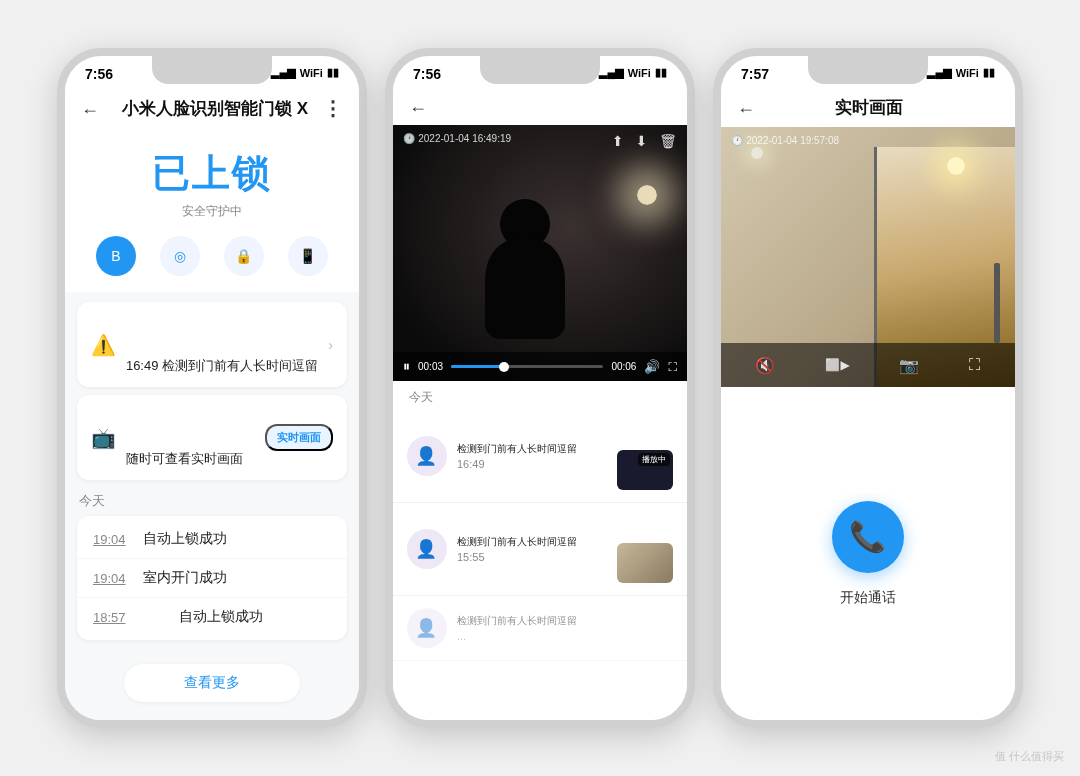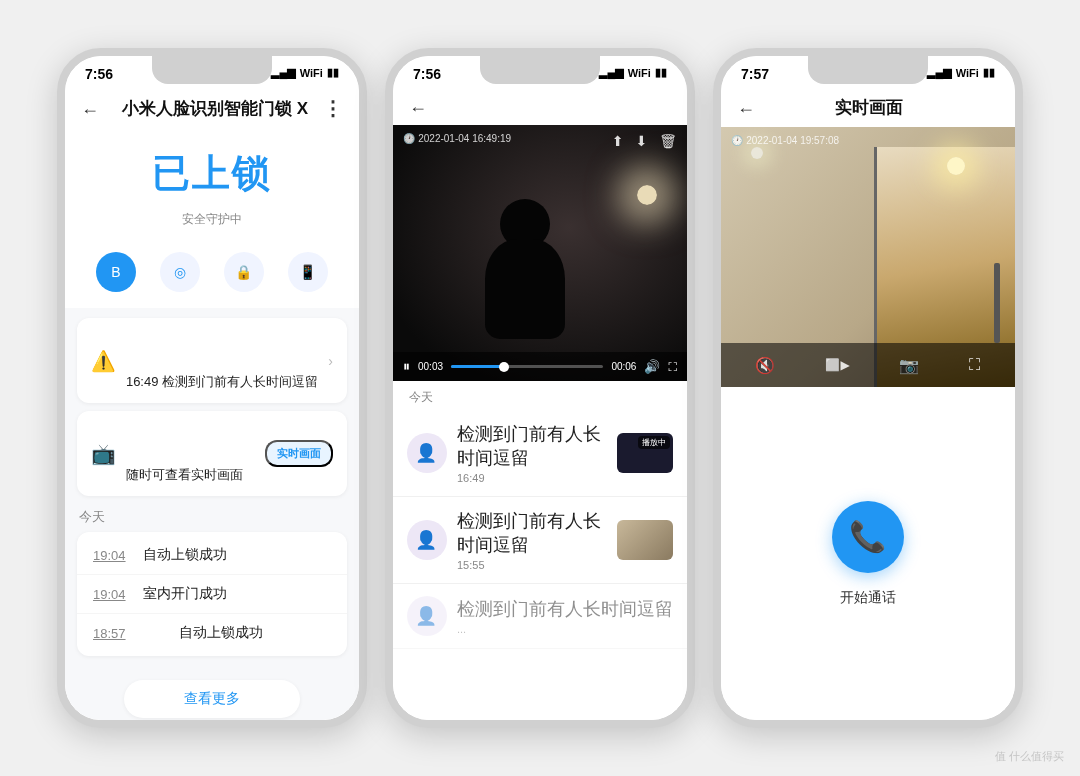--- a/index.html
+++ b/index.html
@@ -92,21 +92,20 @@
       display: flex;
       flex-direction: column;
       background: #f7f8fa;
     }
     .p1-hero {
       background: #fff;
       display: flex;
       flex-direction: column;
       align-items: center;
       padding: 20px 16px 16px;
-      gap: 8px;
     }
     .p1-lock-text {
       font-size: 38px;
       font-weight: 700;
       color: #2196F3;
       letter-spacing: 2px;
     }
     .p1-lock-sub {
       font-size: 12px;
       color: #888;
@@ -279,30 +278,30 @@
     .p2-event-icon {
       width: 40px; height: 40px;
       border-radius: 50%;
       background: #ede7f6;
       display: flex; align-items: center; justify-content: center;
       font-size: 18px;
       flex-shrink: 0;
       color: #7e57c2;
     }
     .p2-event-info { flex: 1; }
-    .p2-event-title { font-size: 18px; color: #222; font-weight: 500; }
+    .p2-event-title { font-size: 10px; color: #222; font-weight: 500; }
     .p2-event-time { font-size: 11px; color: #888; margin-top: 2px; }
     .p2-event-thumb {
       width: 56px; height: 40px;
       border-radius: 6px;
       overflow: hidden;
       flex-shrink: 0;
       background: #b91c1c;
       position: relative;
-      display: flex; align-items: center; justify-content: center;
+      display: flex; align-items: center; justify-content: center; margin-top: 28px;
     }
     .p2-playing-badge {
       position: absolute;
       top: 3px; right: 3px;
       background: rgba(0,0,0,0.65);
       color: #fff;
       font-size: 8px;
       padding: 1px 4px;
       border-radius: 4px;
     }

